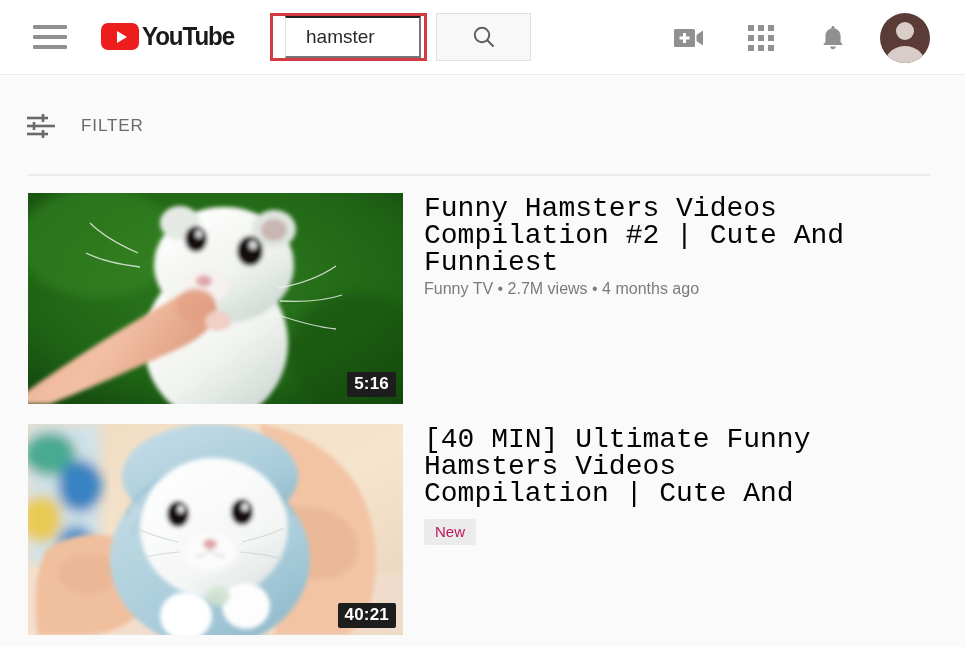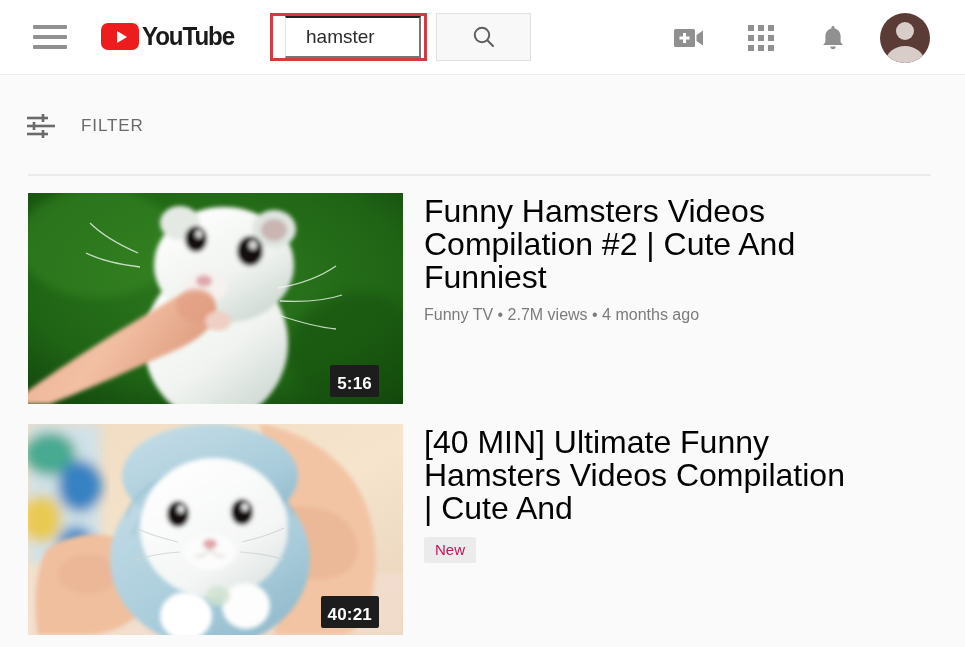--- a/index.html
+++ b/index.html
@@ -238,50 +238,50 @@
     width: 375px;
     height: 211px;
     overflow: hidden;
     flex: 0 0 375px;
     cursor: pointer;
   }
   .thumb svg { display: block; width: 100%; height: 100%; }
 
   .duration {
     position: absolute;
-    right: 24px;
+    right: 7px;
     bottom: 7px;
     background: #1d1d1d;
     color: #ffffff;
     font-size: 17px;
     font-weight: 700;
-    padding: 9px 7px 3px;
+    padding: 2px 7px 3px;
     border-radius: 2px;
     letter-spacing: 0.2px;
     font-family: "Liberation Sans", sans-serif;
     margin-top: 48px;
   }
 
   .info {
     padding-left: 21px;
     padding-top: 2px;
     flex: 1;
     min-width: 0;
   }
   .vid-title {
-    font-size: 32px;
-    line-height: 33px;
+    font-size: 28px;
+    line-height: 27px;
     color: #030303;
     font-weight: 400;
     max-width: 430px;
     cursor: pointer;
-    font-family: Liberation Sans, sans-serif;
+    font-family: Liberation Mono, monospace;
   }
   .vid-meta {
-    margin-top: 12px;
+    margin-top: 4px;
     font-size: 16px;
     color: #7b7b7b;
     font-family: "Liberation Sans", sans-serif;
   }
   .vid-desc {
     margin-top: 17px;
     font-size: 15px;
     line-height: 25px;
     color: #7e7e7e;
     max-width: 470px;

